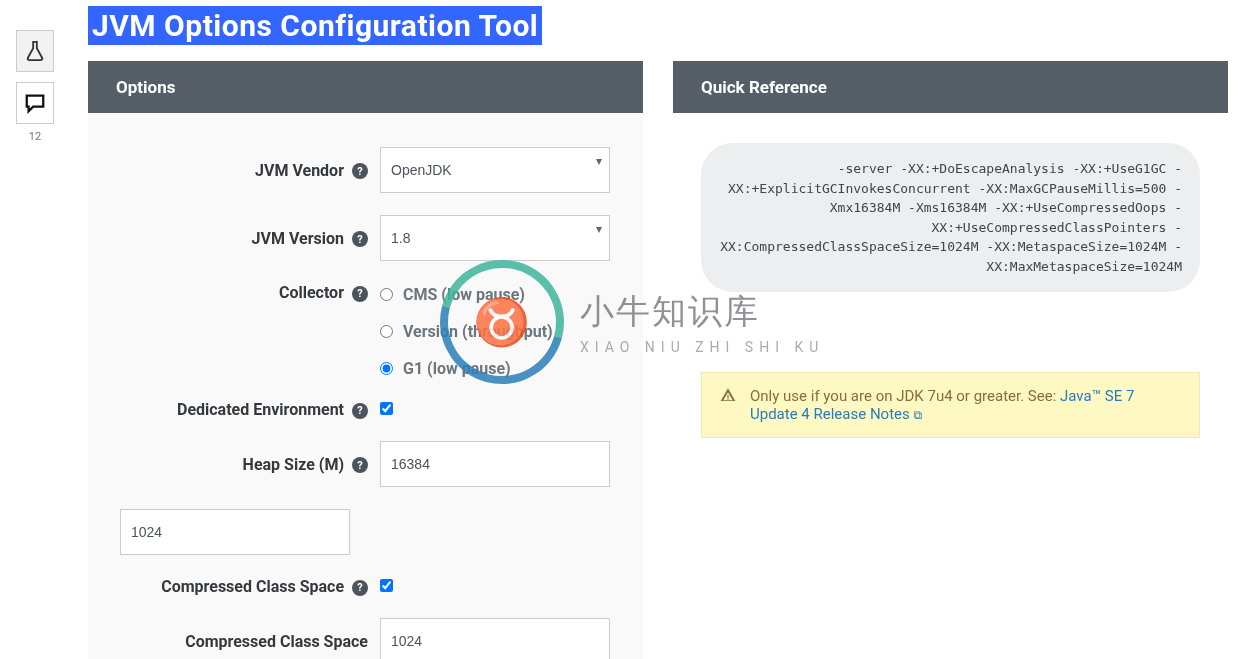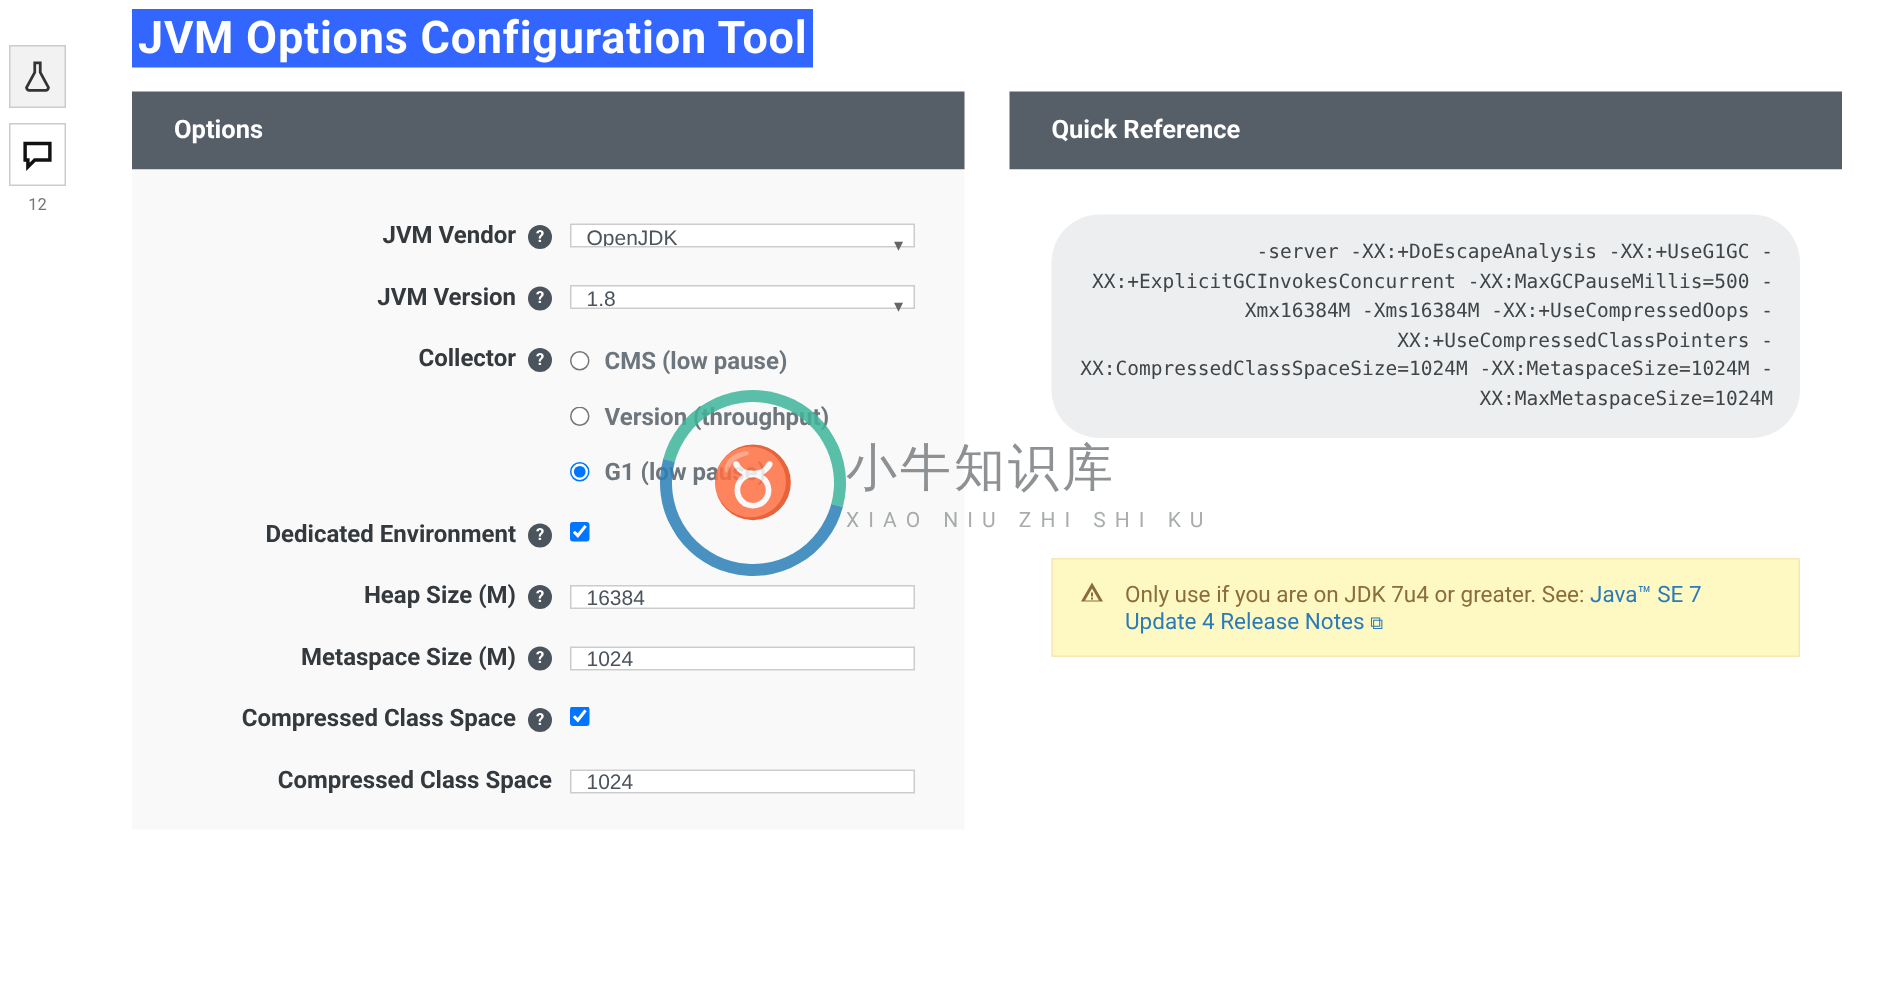--- a/index.html
+++ b/index.html
@@ -7,21 +7,21 @@
     margin: 0;
     font-family: -apple-system, "Segoe UI", Roboto, "Helvetica Neue", sans-serif;
     font-size: 15px;
     color: #333;
     background: #fff;
     position: relative;
     min-height: 659px;
   }
   .sidebar {
     position: absolute;
-    left: 6px;
+    left: 16px;
     top: 30px;
     width: 38px;
   }
   .sidebar-box {
     width: 38px;
     height: 42px;
     border: 1px solid #ccc;
     background: #f2f2f2;
     display: flex;
     align-items: center;
@@ -94,21 +94,21 @@
     border-radius: 50%;
     background: #4b545c;
     color: #fff;
     font-size: 11px;
     font-weight: 700;
     margin-left: 4px;
     vertical-align: middle;
   }
   .form-control {
     width: 230px;
-    height: 16px;
+    height: 46px;
   }
   select.form-input, input.form-input {
     width: 100%;
     height: 100%;
     border: 1px solid #ccc;
     background: #fff;
     padding: 0 10px;
     font-size: 14px;
     color: #4b545c;
   }
@@ -171,21 +171,21 @@
     transform: rotate(-30deg);
     position: relative;
   }
   .wm-bull {
     position: absolute;
     left: 50%; top: 50%;
     transform: translate(-50%,-50%) rotate(30deg);
     font-size: 46px;
     color: #2b80b8;
   }
-  .wm-text { }
+  .wm-text { margin-left: 16px; }
   .wm-main { font-size: 34px; color: #7b7f82; font-weight: 400; letter-spacing: 2px; }
   .wm-sub  { font-size: 14px; color: #9b9e9f; letter-spacing: 6px; margin-top: 4px; }
 </style>
 </head>
 <body>
 
 <div class="sidebar">
   <div class="sidebar-box">
     <svg class="icon" viewBox="0 0 24 24">
       <path fill="none" stroke="#333" stroke-width="2" d="M9 2h6M10 2v7l-6 11a2 2 0 0 0 2 2h12a2 2 0 0 0 2-2L14 9V2"></path>
@@ -267,24 +267,20 @@
           <div class="form-label">
             <span>Heap Size (M)</span>
             <span class="help-icon">?</span>
           </div>
           <div class="form-control">
             <input class="form-input" value="16384" style="">
           </div>
         </div>
 
         <div class="form-row">
-          <div class="form-label">
-            <span>Metaspace Size (M)</span>
-            <span class="help-icon">?</span>
-          </div>
           <div class="form-control">
             <input class="form-input" value="1024" style="">
           </div>
         </div>
 
         <div class="form-row">
           <div class="form-label">
             <span>Compressed Class Space</span>
             <span class="help-icon">?</span>
           </div>

